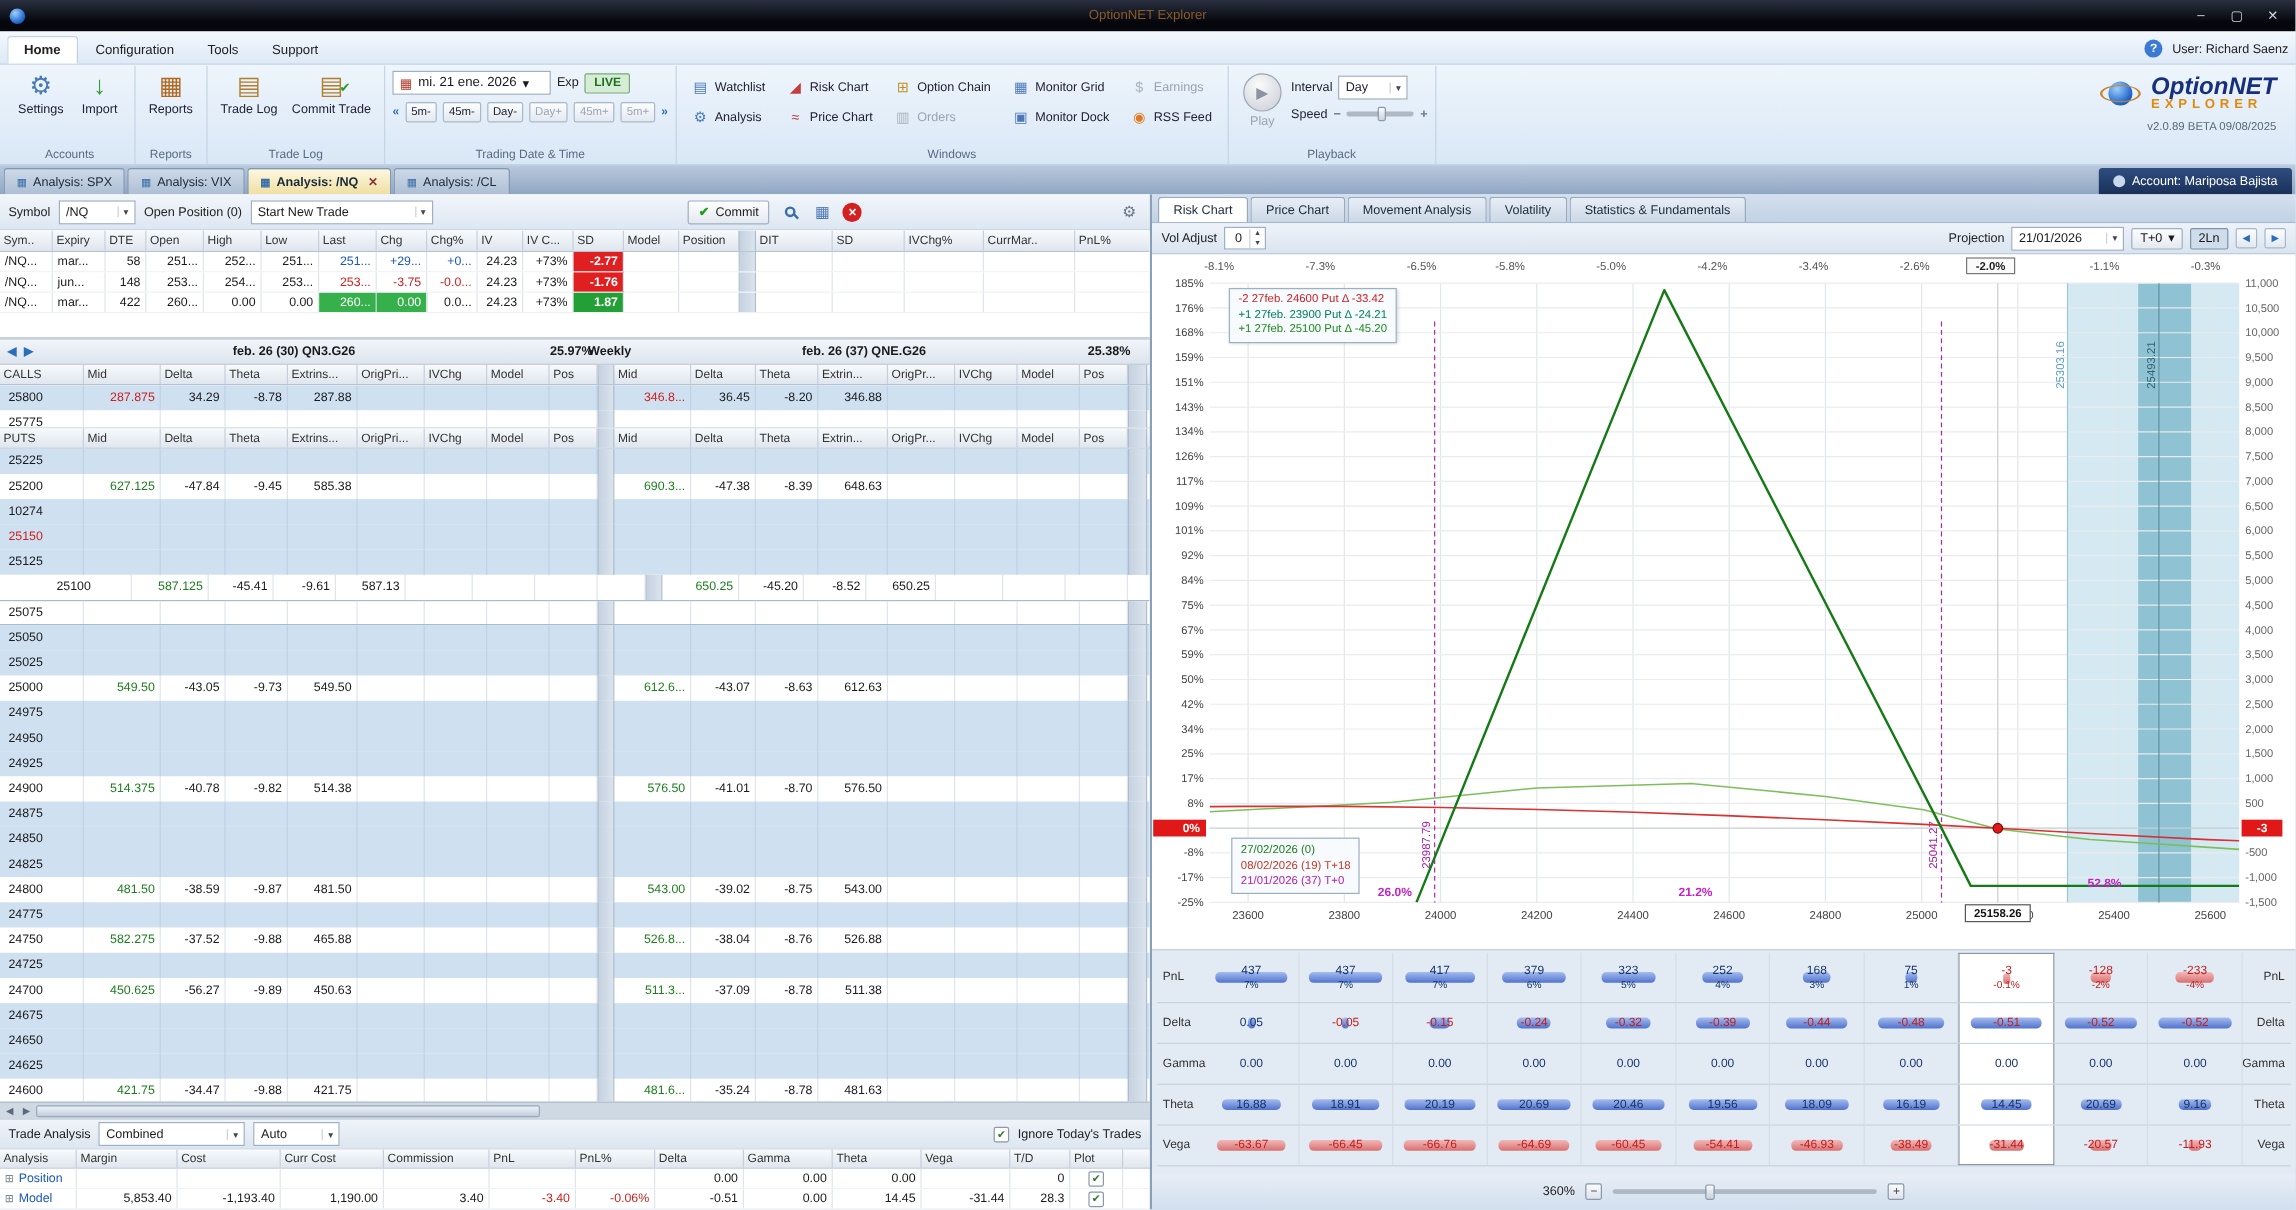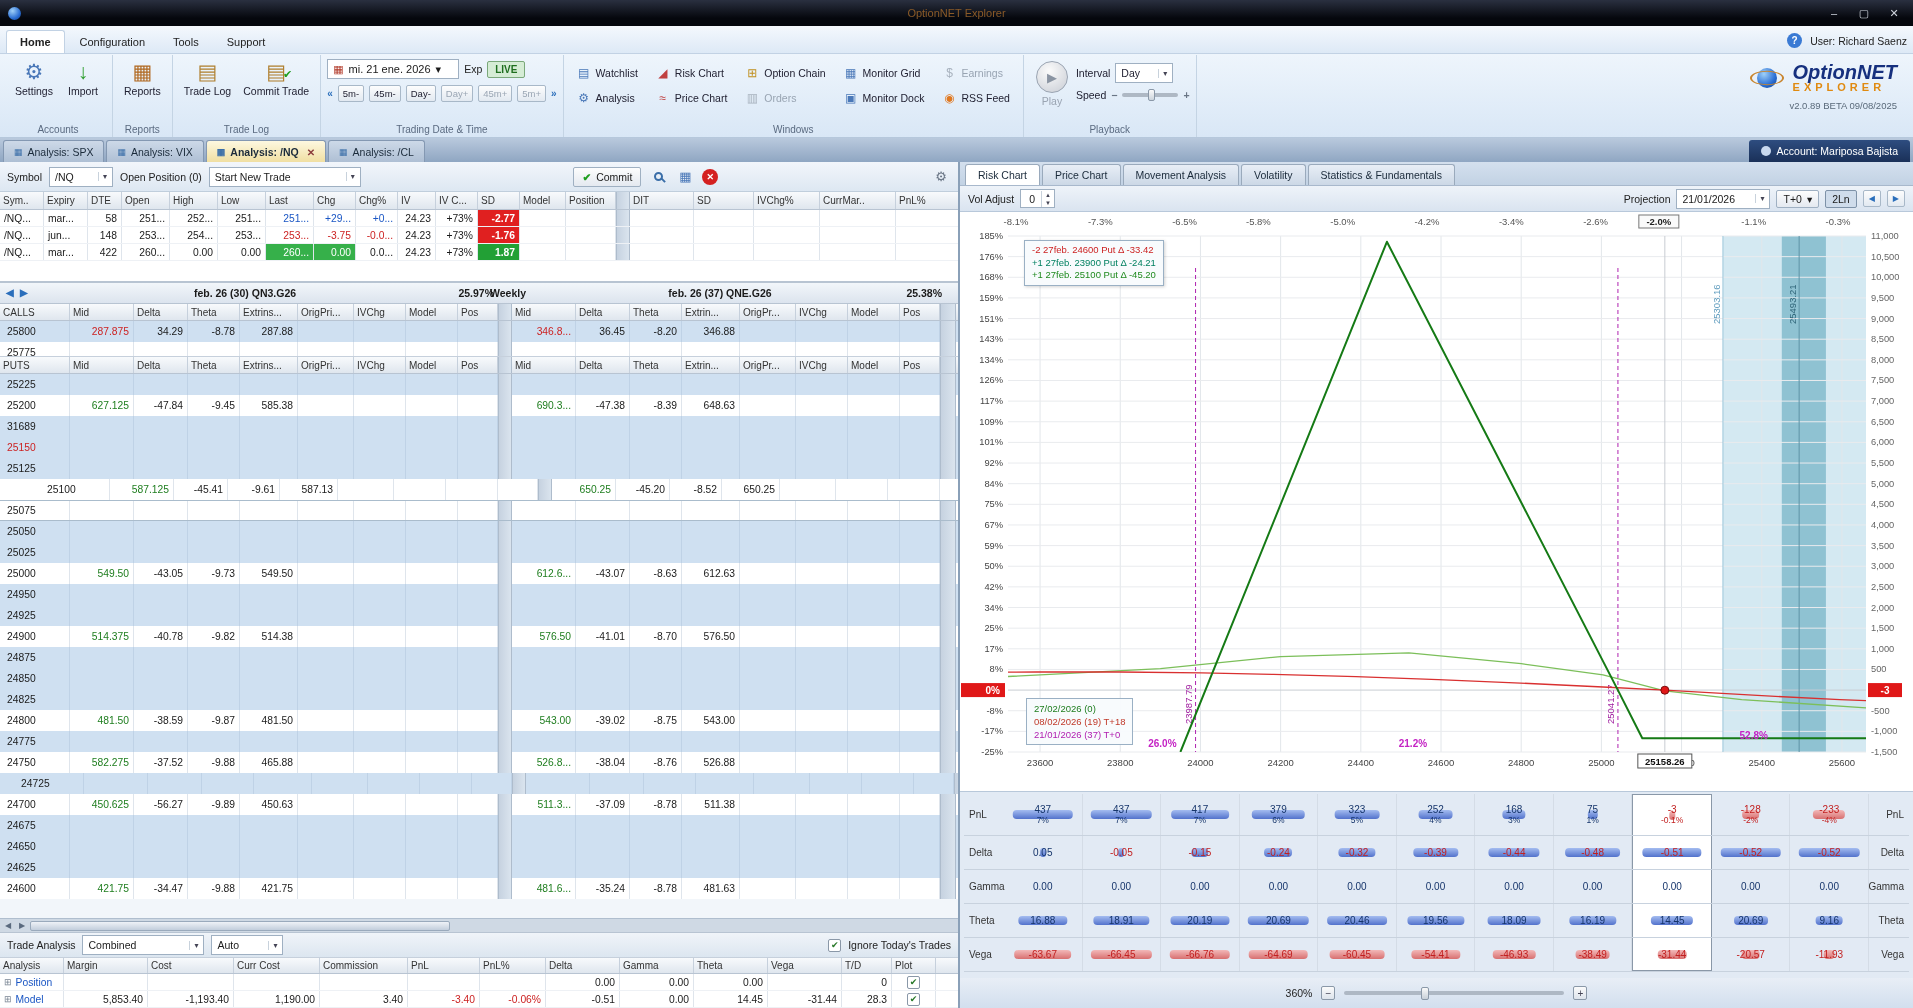--- a/index.html
+++ b/index.html
@@ -621,21 +621,21 @@
             <div class="tcell" style="flex: 0 0 54px; width: 54px;">-47.38</div>
             <div class="tcell" style="flex: 0 0 52px; width: 52px;">-8.39</div>
             <div class="tcell" style="flex: 0 0 58px; width: 58px;">648.63</div>
             <div class="tcell" style="flex: 0 0 56px; width: 56px;"></div>
             <div class="tcell" style="flex: 0 0 52px; width: 52px;"></div>
             <div class="tcell" style="flex: 0 0 52px; width: 52px;"></div>
             <div class="tcell" style="flex: 0 0 40px; width: 40px;"></div>
             <div class="vtrack" style="flex: 0 0 16px; width: 16px;"></div>
           </div>
           <div class="trow crow row-b">
-            <div class="tcell left strike" style="flex: 0 0 70px; width: 70px;">31689</div>
+            <div class="tcell left strike" style="flex: 0 0 70px; width: 70px;">10274</div>
             <div class="tcell" style="flex: 0 0 64px; width: 64px;"></div>
             <div class="tcell" style="flex: 0 0 54px; width: 54px;"></div>
             <div class="tcell" style="flex: 0 0 52px; width: 52px;"></div>
             <div class="tcell" style="flex: 0 0 58px; width: 58px;"></div>
             <div class="tcell" style="flex: 0 0 56px; width: 56px;"></div>
             <div class="tcell" style="flex: 0 0 52px; width: 52px;"></div>
             <div class="tcell" style="flex: 0 0 52px; width: 52px;"></div>
             <div class="tcell" style="flex: 0 0 40px; width: 40px;"></div>
             <div class="vtrack" style="flex: 0 0 14px; width: 14px;"></div>
             <div class="tcell" style="flex: 0 0 64px; width: 64px;"></div>
@@ -789,20 +789,41 @@
             <div class="tcell" style="flex: 0 0 54px; width: 54px;">-43.07</div>
             <div class="tcell" style="flex: 0 0 52px; width: 52px;">-8.63</div>
             <div class="tcell" style="flex: 0 0 58px; width: 58px;">612.63</div>
             <div class="tcell" style="flex: 0 0 56px; width: 56px;"></div>
             <div class="tcell" style="flex: 0 0 52px; width: 52px;"></div>
             <div class="tcell" style="flex: 0 0 52px; width: 52px;"></div>
             <div class="tcell" style="flex: 0 0 40px; width: 40px;"></div>
             <div class="vtrack" style="flex: 0 0 16px; width: 16px;"></div>
           </div>
           <div class="trow crow row-b">
+            <div class="tcell left strike" style="flex: 0 0 70px; width: 70px;">24975</div>
+            <div class="tcell" style="flex: 0 0 64px; width: 64px;"></div>
+            <div class="tcell" style="flex: 0 0 54px; width: 54px;"></div>
+            <div class="tcell" style="flex: 0 0 52px; width: 52px;"></div>
+            <div class="tcell" style="flex: 0 0 58px; width: 58px;"></div>
+            <div class="tcell" style="flex: 0 0 56px; width: 56px;"></div>
+            <div class="tcell" style="flex: 0 0 52px; width: 52px;"></div>
+            <div class="tcell" style="flex: 0 0 52px; width: 52px;"></div>
+            <div class="tcell" style="flex: 0 0 40px; width: 40px;"></div>
+            <div class="vtrack" style="flex: 0 0 14px; width: 14px;"></div>
+            <div class="tcell" style="flex: 0 0 64px; width: 64px;"></div>
+            <div class="tcell" style="flex: 0 0 54px; width: 54px;"></div>
+            <div class="tcell" style="flex: 0 0 52px; width: 52px;"></div>
+            <div class="tcell" style="flex: 0 0 58px; width: 58px;"></div>
+            <div class="tcell" style="flex: 0 0 56px; width: 56px;"></div>
+            <div class="tcell" style="flex: 0 0 52px; width: 52px;"></div>
+            <div class="tcell" style="flex: 0 0 52px; width: 52px;"></div>
+            <div class="tcell" style="flex: 0 0 40px; width: 40px;"></div>
+            <div class="vtrack" style="flex: 0 0 16px; width: 16px;"></div>
+          </div>
+          <div class="trow crow row-b">
             <div class="tcell left strike" style="flex: 0 0 70px; width: 70px;">24950</div>
             <div class="tcell" style="flex: 0 0 64px; width: 64px;"></div>
             <div class="tcell" style="flex: 0 0 54px; width: 54px;"></div>
             <div class="tcell" style="flex: 0 0 52px; width: 52px;"></div>
             <div class="tcell" style="flex: 0 0 58px; width: 58px;"></div>
             <div class="tcell" style="flex: 0 0 56px; width: 56px;"></div>
             <div class="tcell" style="flex: 0 0 52px; width: 52px;"></div>
             <div class="tcell" style="flex: 0 0 52px; width: 52px;"></div>
             <div class="tcell" style="flex: 0 0 40px; width: 40px;"></div>
             <div class="vtrack" style="flex: 0 0 14px; width: 14px;"></div>
@@ -978,21 +999,21 @@
             <div class="tcell" style="flex: 0 0 54px; width: 54px;">-38.04</div>
             <div class="tcell" style="flex: 0 0 52px; width: 52px;">-8.76</div>
             <div class="tcell" style="flex: 0 0 58px; width: 58px;">526.88</div>
             <div class="tcell" style="flex: 0 0 56px; width: 56px;"></div>
             <div class="tcell" style="flex: 0 0 52px; width: 52px;"></div>
             <div class="tcell" style="flex: 0 0 52px; width: 52px;"></div>
             <div class="tcell" style="flex: 0 0 40px; width: 40px;"></div>
             <div class="vtrack" style="flex: 0 0 16px; width: 16px;"></div>
           </div>
           <div class="trow crow row-b">
-            <div class="tcell left strike" style="flex: 0 0 70px; width: 70px; margin-left: 14px;">24725</div>
+            <div class="tcell left strike" style="flex: 0 0 70px; width: 70px;">24725</div>
             <div class="tcell" style="flex: 0 0 64px; width: 64px;"></div>
             <div class="tcell" style="flex: 0 0 54px; width: 54px;"></div>
             <div class="tcell" style="flex: 0 0 52px; width: 52px;"></div>
             <div class="tcell" style="flex: 0 0 58px; width: 58px;"></div>
             <div class="tcell" style="flex: 0 0 56px; width: 56px;"></div>
             <div class="tcell" style="flex: 0 0 52px; width: 52px;"></div>
             <div class="tcell" style="flex: 0 0 52px; width: 52px;"></div>
             <div class="tcell" style="flex: 0 0 40px; width: 40px;"></div>
             <div class="vtrack" style="flex: 0 0 14px; width: 14px;"></div>
             <div class="tcell" style="flex: 0 0 64px; width: 64px;"></div>

